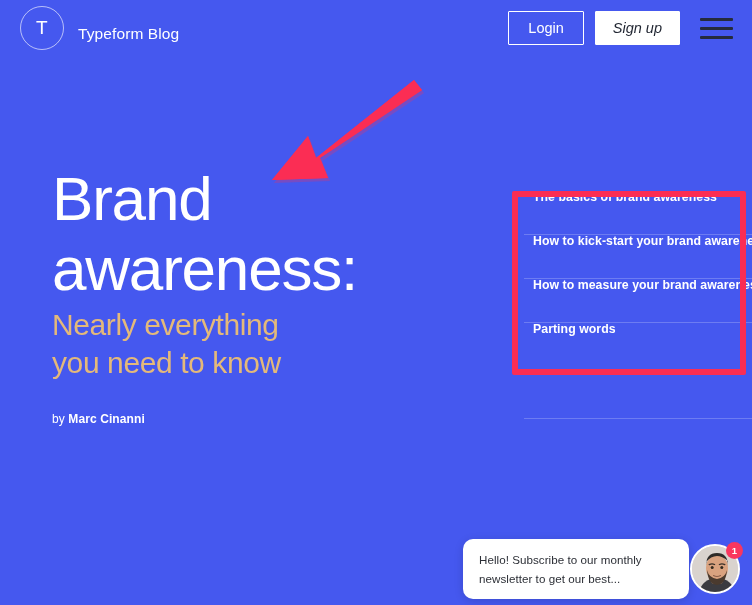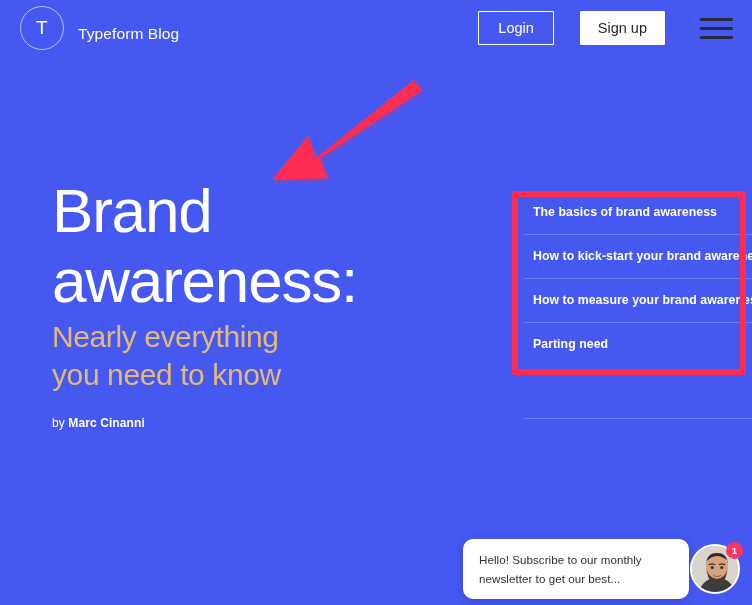--- a/index.html
+++ b/index.html
@@ -54,21 +54,21 @@
     font-size: 15.5px;
     font-weight: 400;
     letter-spacing: 0.1px;
     margin-top: 12px;
   }
 
   .header-right {
     margin-left: auto;
     display: flex;
     align-items: center;
-    gap: 26px;
+    gap: 11px;
   }
 
   .btn-login {
     background: transparent;
     border: 1.3px solid #ffffff;
     color: #ffffff;
     font-family: "Liberation Sans", sans-serif;
     font-size: 14.5px;
     padding: 9px 19px;
     cursor: pointer;
@@ -79,20 +79,21 @@
   .btn-signup {
     background: #ffffff;
     border: 1.3px solid #ffffff;
     color: #1f2430;
     font-family: "Liberation Sans", sans-serif;
     font-size: 14.5px;
     padding: 9px 17px;
     cursor: pointer;
     line-height: 1;
     border-radius: 1px;
+    font-style: italic;
   }
 
   .hamburger {
     width: 34px;
     height: 28px;
     margin-left: 9px;
     display: flex;
     flex-direction: column;
     justify-content: center;
     gap: 6px;
@@ -103,21 +104,21 @@
     height: 3px;
     width: 33px;
     background: #252b3d;
     border-radius: 1px;
   }
 
   
   .hero {
     position: absolute;
     left: 52px;
-    top: 176px;
+    top: 164px;
     width: 420px;
   }
 
   .hero-title {
     color: #ffffff;
     font-size: 62px;
     line-height: 70px;
     font-weight: 400;
     letter-spacing: -1.2px;
     white-space: pre-line;
@@ -130,21 +131,21 @@
     font-weight: 400;
     letter-spacing: -0.4px;
     margin-top: 2px;
     white-space: pre-line;
   }
 
   .hero-byline {
     color: #ffffff;
     font-size: 12px;
     font-weight: 400;
-    margin-top: 22px;
+    margin-top: 30px;
     letter-spacing: 0.1px;
   }
   .hero-byline b { font-weight: 700; }
 
   
   .arrow-annotation {
     position: absolute;
     left: 264px;
     top: 74px;
     width: 162px;
@@ -158,21 +159,20 @@
     left: 505px;
     top: 190px;
     width: 247px;
   }
 
   .toc-item {
     position: relative;
     padding: 0 12px 0 28px;
     height: 44px;
     display: flex;
-    align-items: center;
     cursor: pointer;
   }
 
   .toc-item .toc-label {
     color: #ffffff;
     font-size: 12.3px;
     font-weight: 700;
     letter-spacing: 0.05px;
     white-space: nowrap;
   }
@@ -318,21 +318,21 @@
 
   <div class="toc-item">
     <span class="toc-label">How to kick-start your brand awareness</span>
   </div>
 
   <div class="toc-item">
     <span class="toc-label">How to measure your brand awareness</span>
   </div>
 
   <div class="toc-item">
-    <span class="toc-label">Parting need</span>
+    <span class="toc-label">Parting words</span>
   </div>
 
 </nav>
 
 <div class="toc-bottom-rule"></div>
 
 <div class="highlight-box"></div>
 
 <div class="chat-bubble">
   <span class="chat-text">Hello! Subscribe to our monthly newsletter to get our best...</span>

